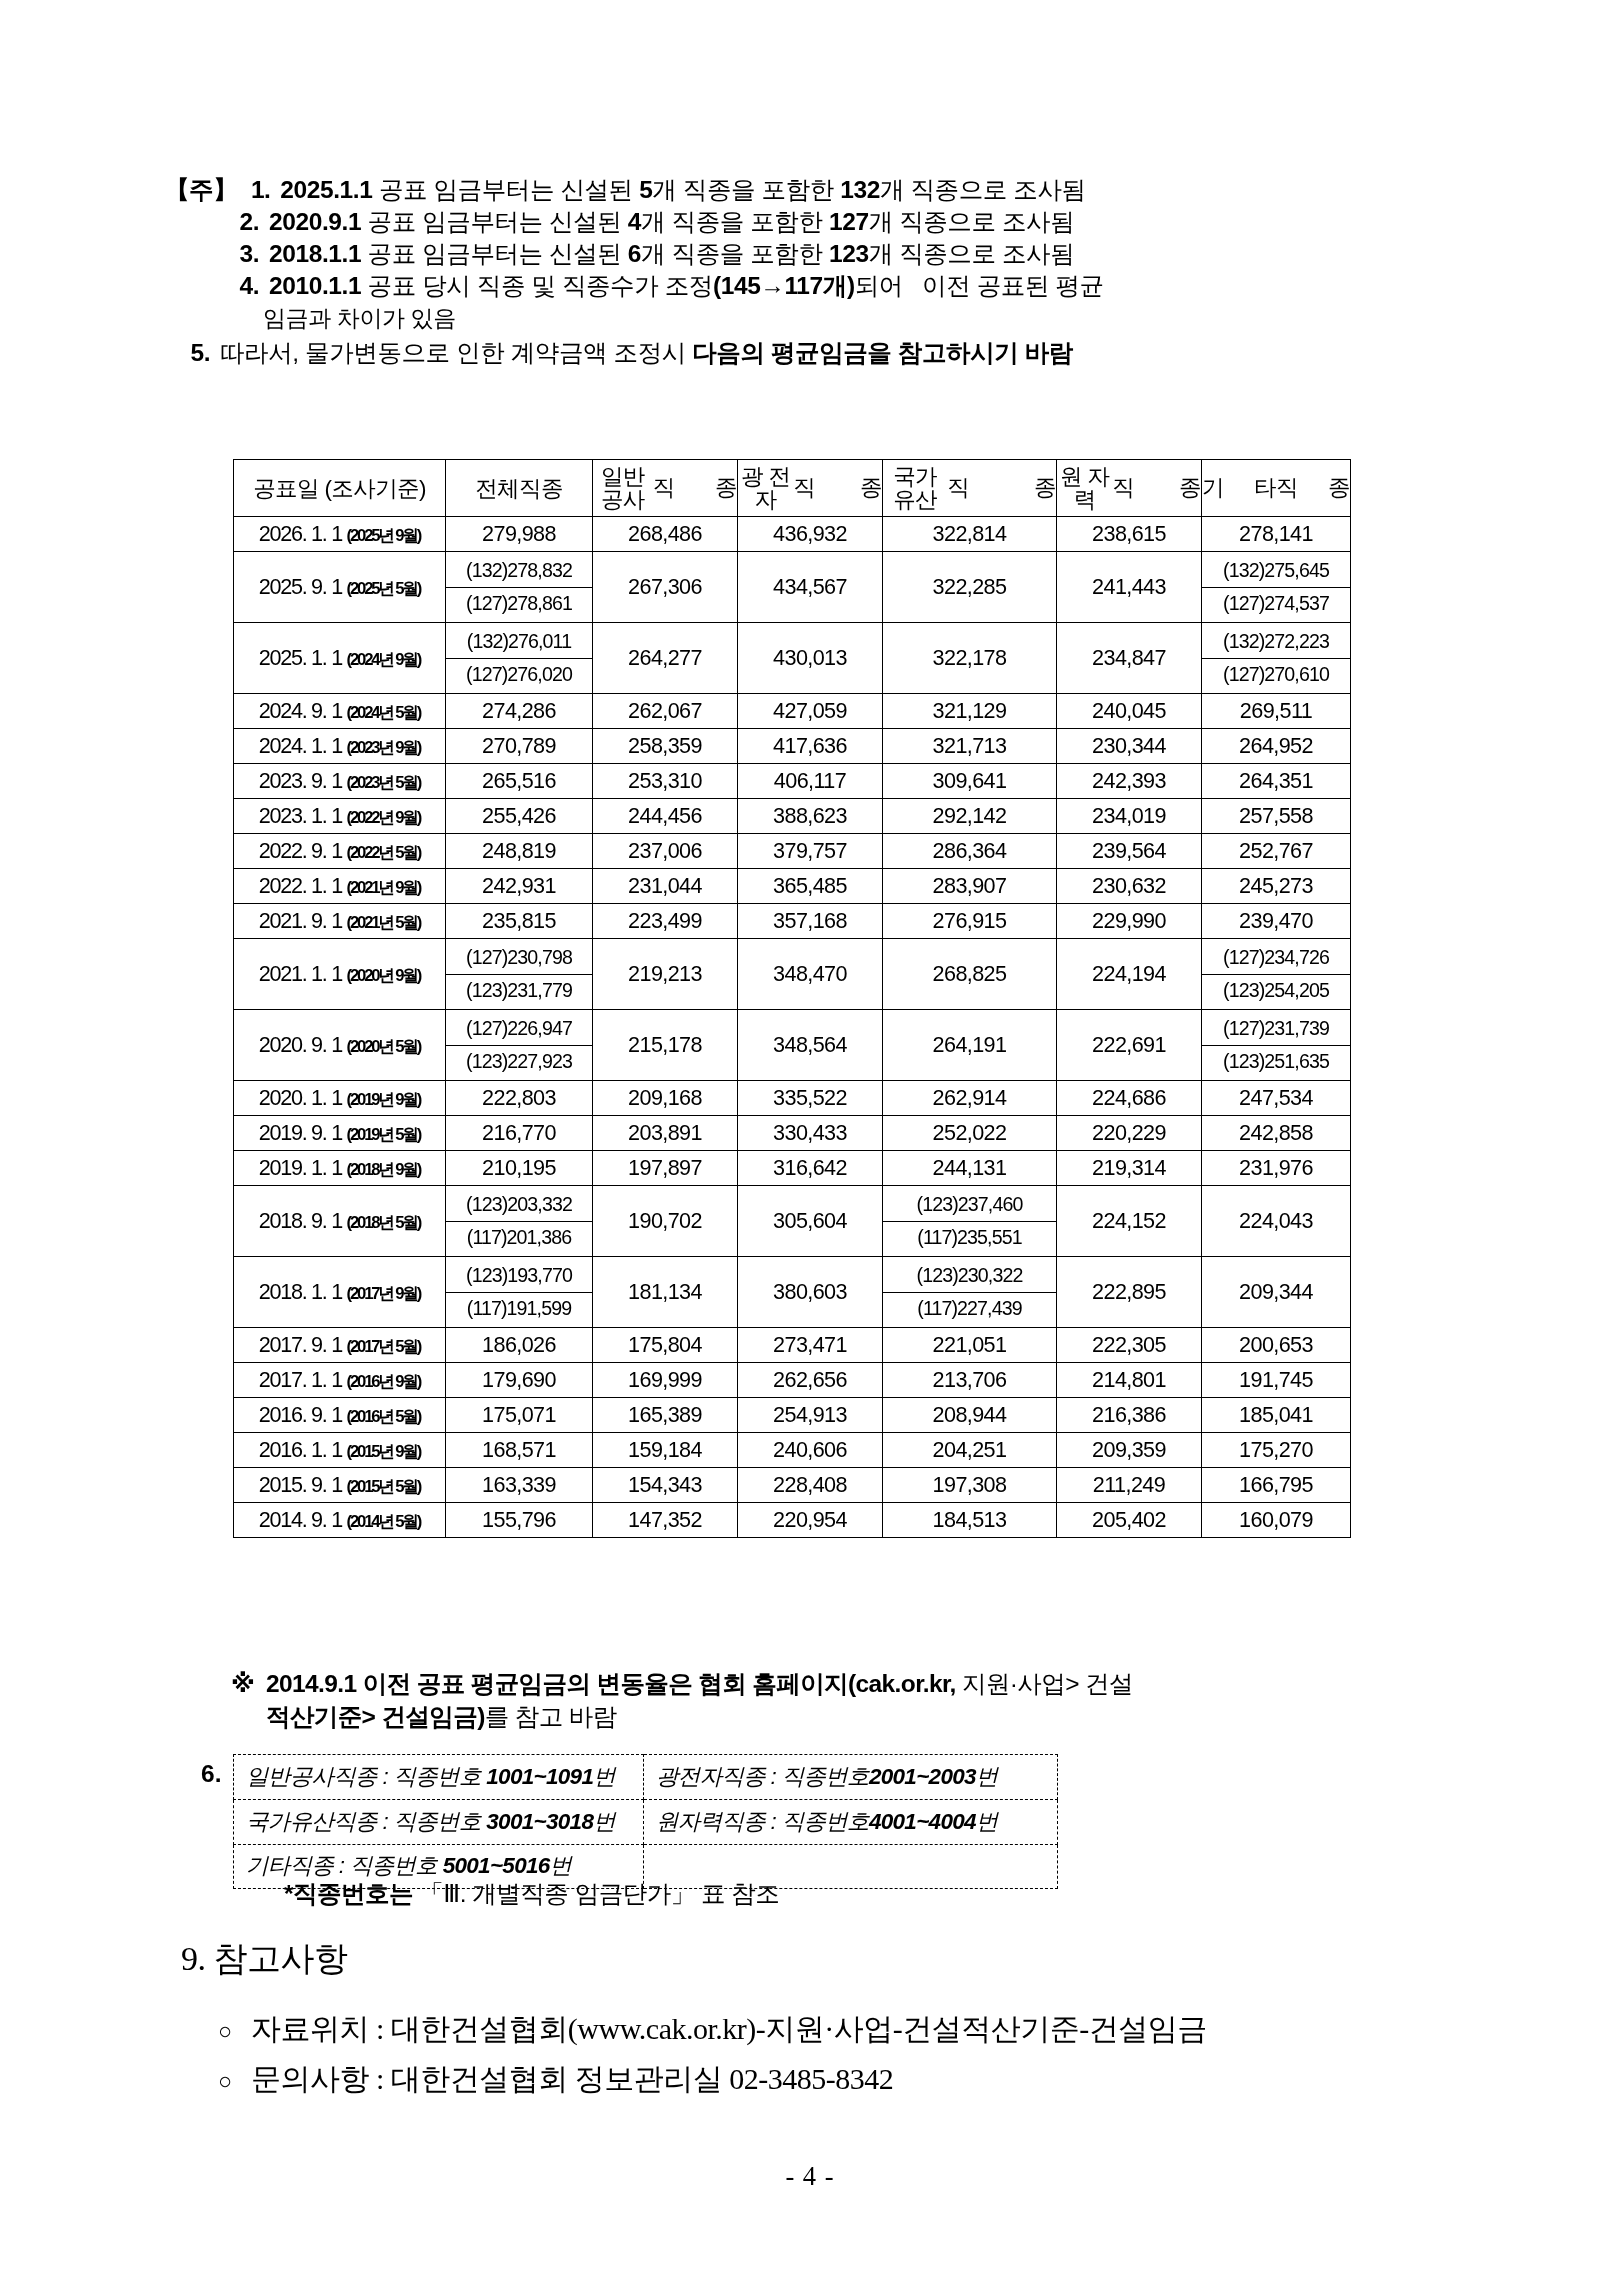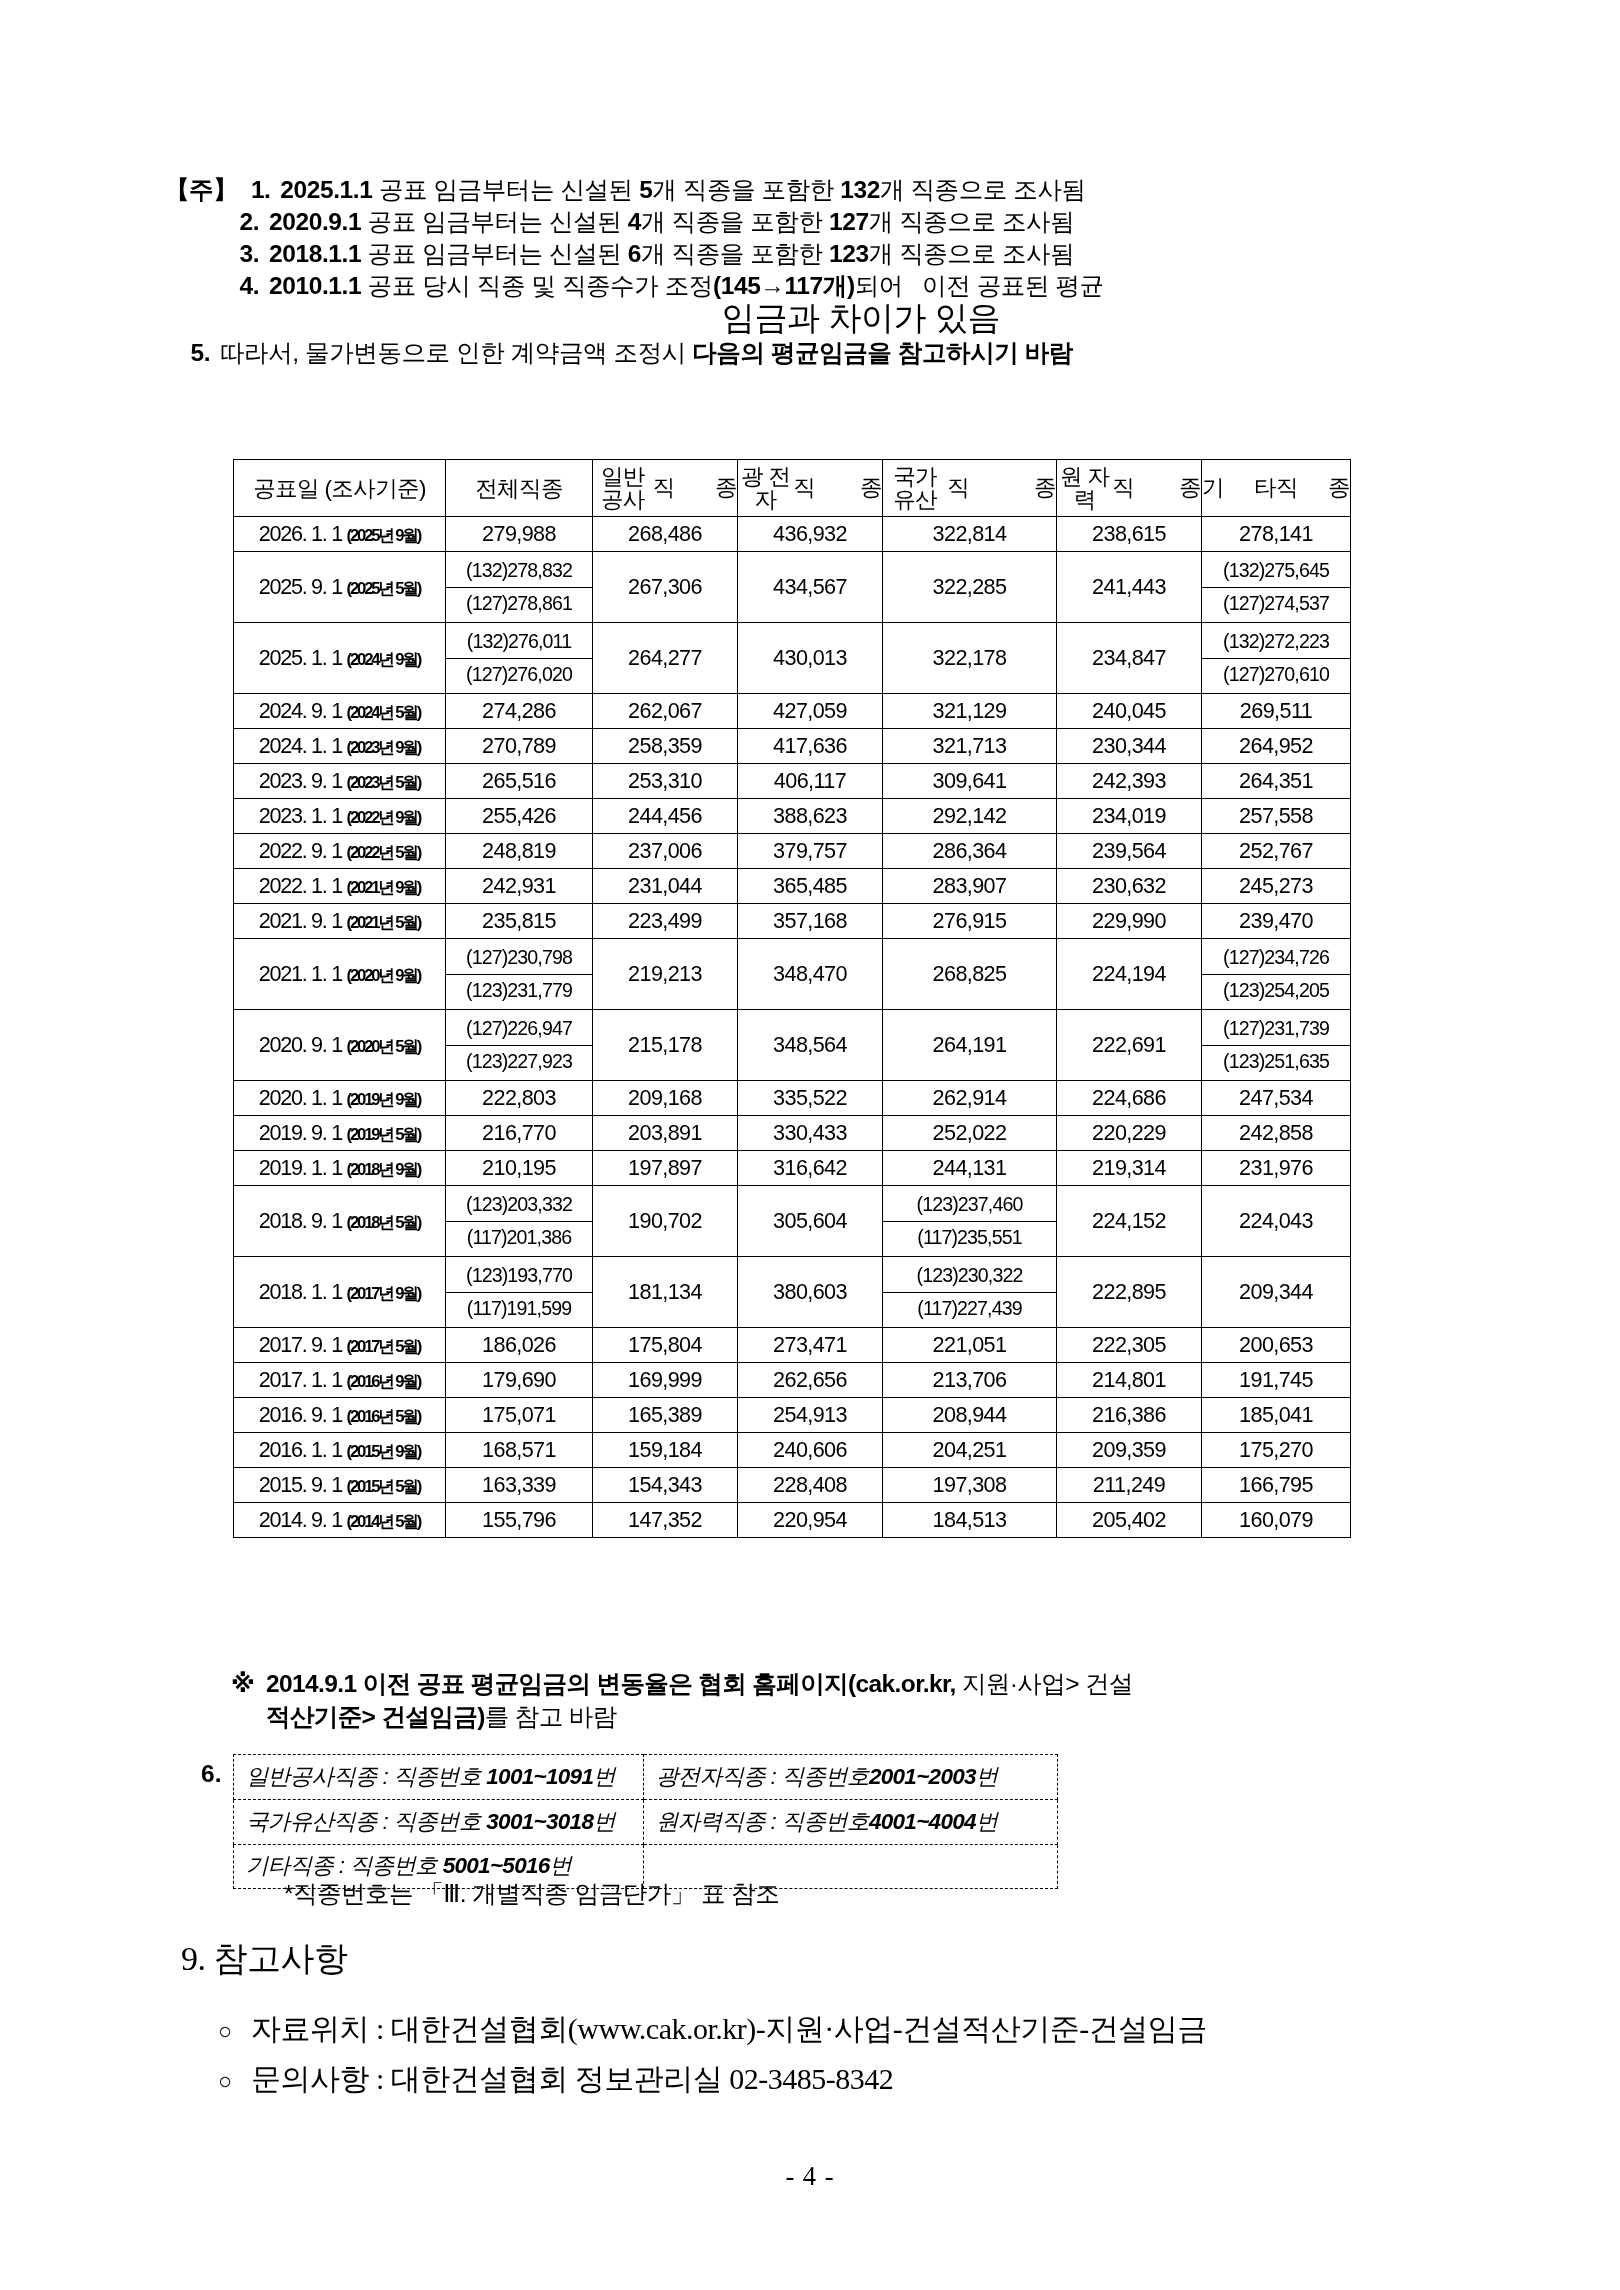--- a/index.html
+++ b/index.html
@@ -47,24 +47,23 @@
     text-align: right;
     padding-right: 9.8px;
     box-sizing: border-box;
   }
   .note-body {
     flex: 1 1 auto;
   }
   .note-body b { font-weight: bold; }
   .note-cont {
     padding-left: 98px;
-    font-size: 33px;
+    font-size: 23px;
     line-height: 32px;
     letter-spacing: -0.4px;
-    text-align: center;
   }
   .note5 {
     display: flex;
     align-items: flex-start;
     font-size: 24.5px;
     line-height: 33px;
     letter-spacing: -0.4px;
     margin-top: 2px;
   }
   .note5 .note-marker { width: 55px; }
@@ -187,21 +186,21 @@
   table.codes td b { font-weight: bold; }
   .c-left  { width: 410px; }
   .c-right { width: 414px; }
   .codes-note {
     position: absolute;
     left: 284px;
     top: 1877px;
     font-size: 24.5px;
     letter-spacing: -0.5px;
   }
-  .codes-note b { font-weight: normal; }
+  .codes-note b { font-weight: bold; }
 
   
   .sec9 {
     position: absolute;
     left: 181px;
     top: 1936px;
     font-family: "Liberation Serif", "DejaVu Serif", serif;
   }
   .sec9-title {
     font-size: 34px;

